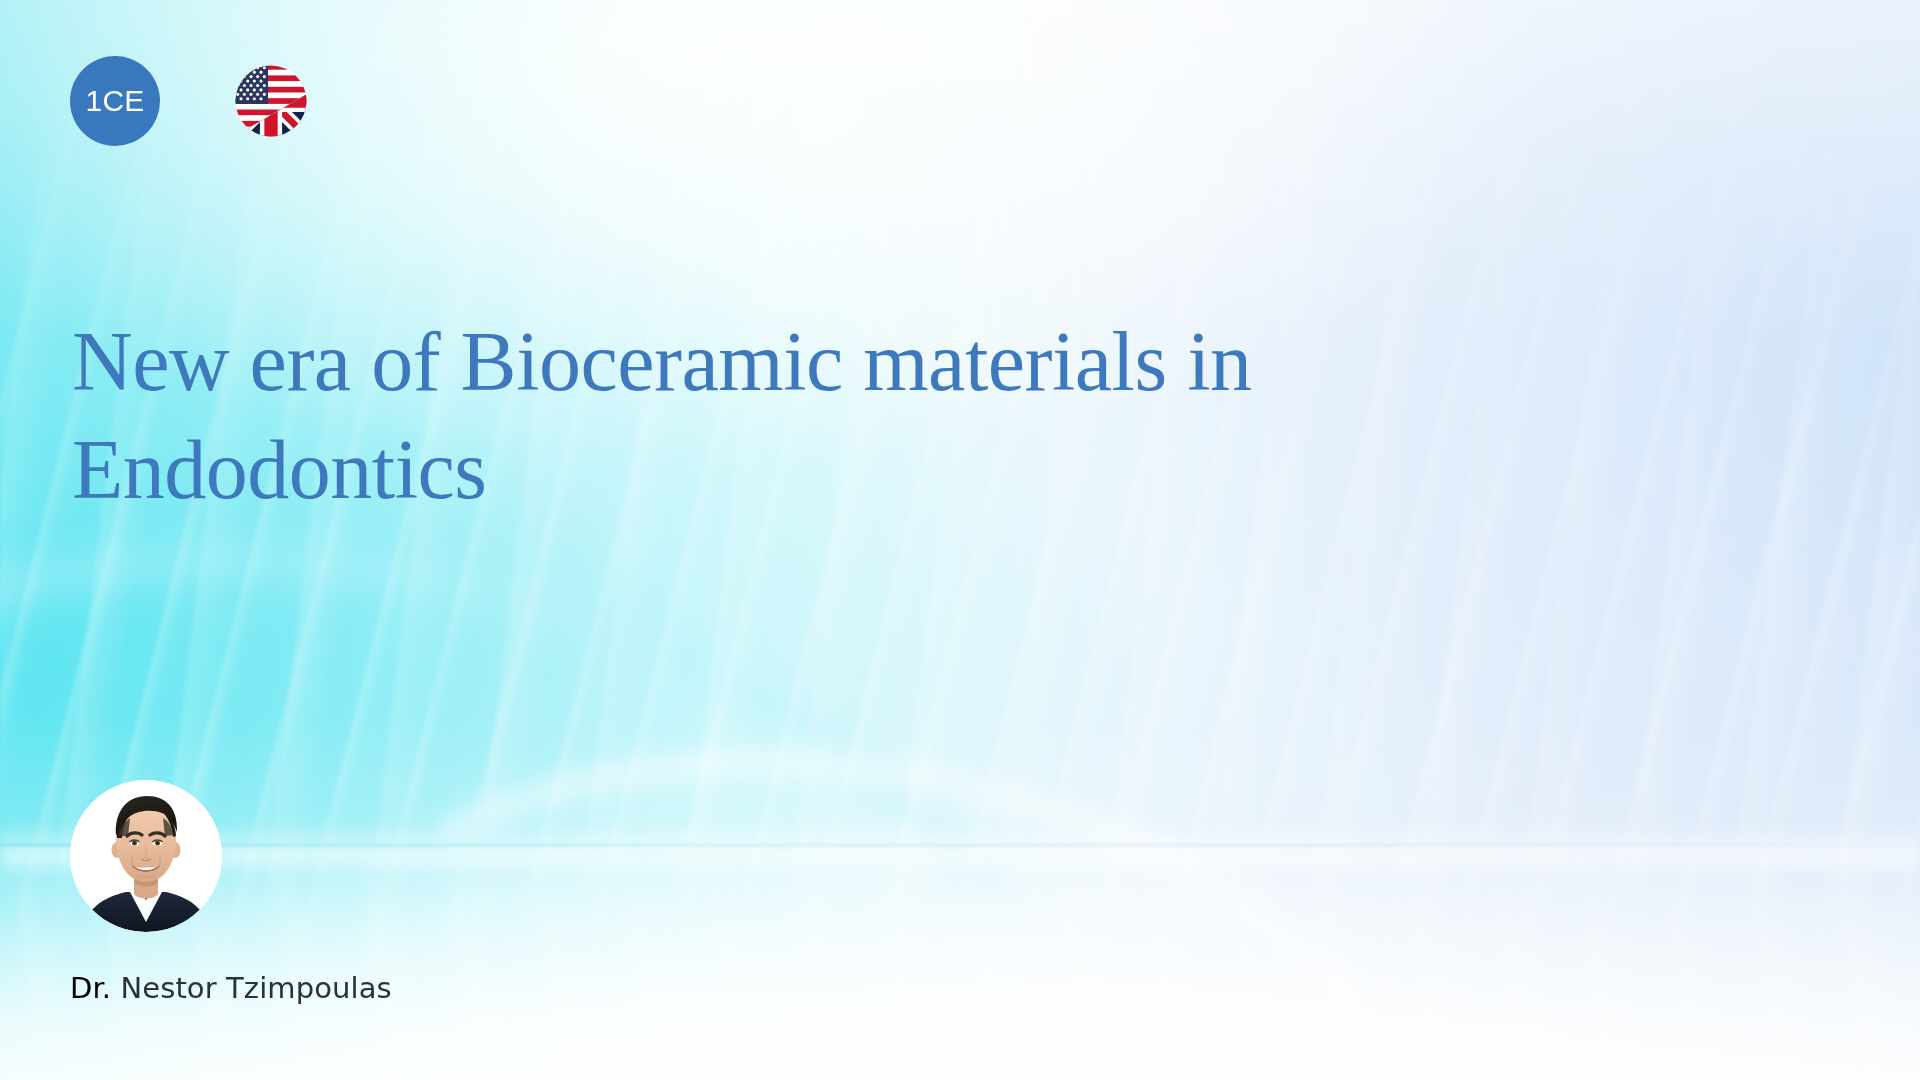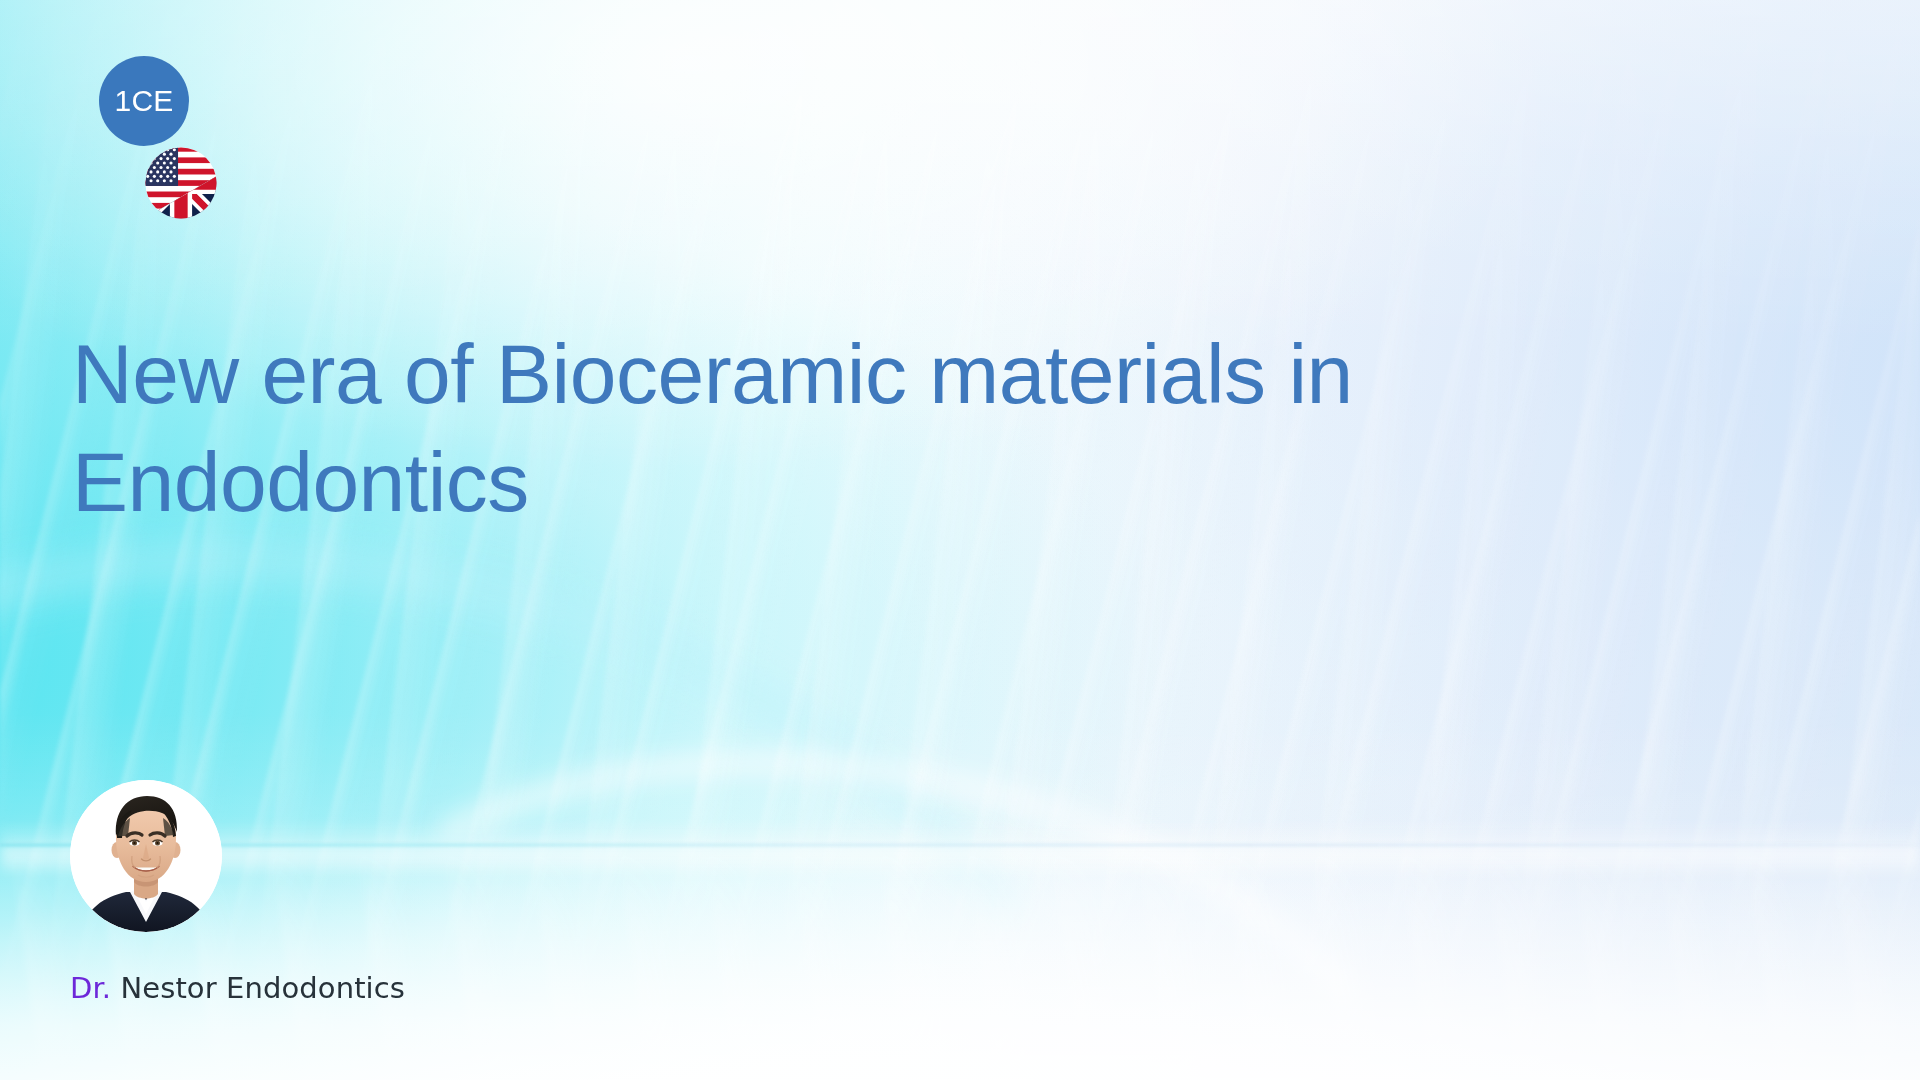--- a/index.html
+++ b/index.html
@@ -195,21 +195,20 @@
     filter: blur(12px);
   }
 
   
   .header {
     position: absolute;
     left: 70px; top: 56px;
     display: flex;
     align-items: center;
     gap: 0;
-    flex-direction: column;
   }
   .ce-badge {
     width: 90px; height: 90px;
     border-radius: 50%;
     background: #3a78bd;
     display: flex;
     align-items: center;
     justify-content: center;
     flex: 0 0 auto;
   }
@@ -235,29 +234,29 @@
     margin-left: 74px;
     width: 74px; height: 74px;
     flex: 0 0 auto;
   }
   .flag-wrap svg { display: block; width: 74px; height: 74px; }
 
   
   .talk-title {
     position: absolute;
     left: 72px;
-    top: 264px;
+    top: 252px;
     width: 1700px;
     color: #3f79bd;
     font-size: 84px;
     font-weight: 400;
     line-height: 108px;
     letter-spacing: -0.5px;
     white-space: pre-line;
-    font-family: Liberation Sans, sans-serif;
+    font-family: Liberation Serif, serif;
   }
 
   
   .speaker-photo {
     position: absolute;
     left: 70px; top: 780px;
     width: 152px; height: 152px;
     border-radius: 50%;
     background: #ffffff;
     overflow: hidden;
@@ -267,21 +266,21 @@
   .speaker-name {
     position: absolute;
     left: 70px; top: 970px;
     font-size: 29px;
     font-weight: 400;
     line-height: 36px;
     letter-spacing: 0.1px;
     white-space: nowrap;
     font-family: "DejaVu Sans", sans-serif;
   }
-  .speaker-prefix { color: #6d28d9; }
+  .speaker-prefix { color: #000000; }
   .speaker-fullname { color: #27323a; }
 </style>
 </head>
 <body>
 
 <div id="slide">
 
   <div class="bg-layer bg-base"></div>
   <div class="bg-layer bg-cyanpool"></div>
   <div class="bg-layer bg-rightwash"></div>
@@ -457,16 +456,16 @@
 
         <path d="M62,76 C61,82 63,86 65,88" stroke="#cc9a78" stroke-width="1.3" fill="none" opacity="0.7"></path>
         <path d="M90,76 C91,82 89,86 87,88" stroke="#cc9a78" stroke-width="1.3" fill="none" opacity="0.7"></path>
 
         <path d="M68,95 C72,98 80,98 84,95" stroke="#cf9d7c" stroke-width="1.2" fill="none" opacity="0.6"></path>
       </g>
     </svg>
   </div>
 
   <div class="speaker-name">
-    <span class="speaker-prefix">Dr.</span><span> </span><span class="speaker-fullname">Nestor Endodontics</span>
+    <span class="speaker-prefix">Dr.</span><span> </span><span class="speaker-fullname">Nestor Tzimpoulas</span>
   </div>
 
 </div>
 
 </body></html>

